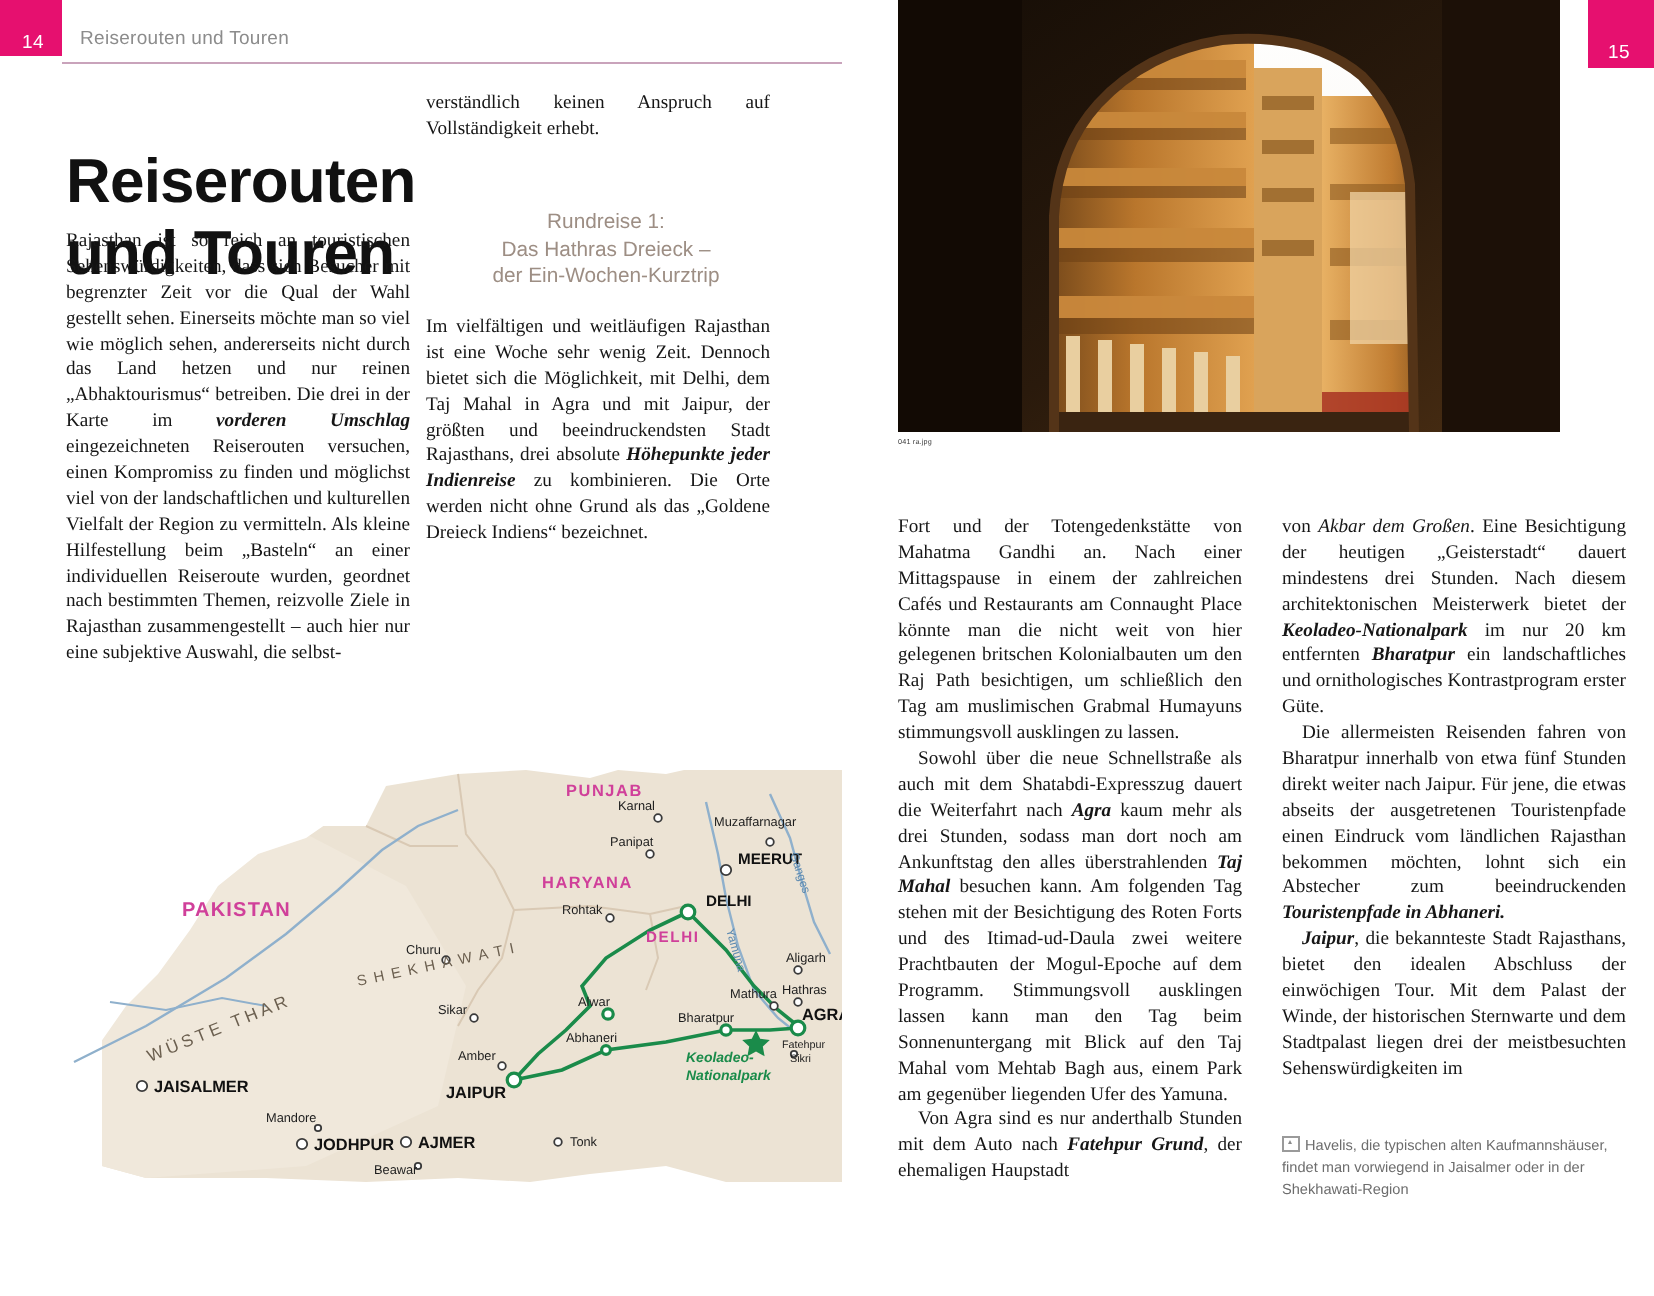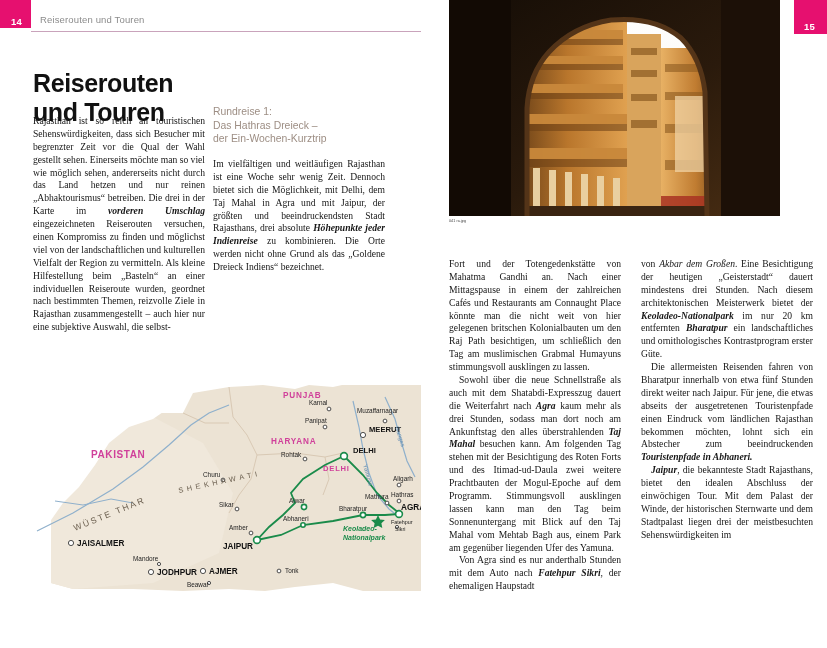--- a/index.html
+++ b/index.html
@@ -6,49 +6,49 @@
   body{width:827px;height:648px;overflow:hidden;
        font-family:"Liberation Serif",serif;color:#1a1a1a;}
   .spread{position:relative;width:827px;height:648px;background:#ffffff;}
 
   
   .tab{position:absolute;top:0;background:#e6106f;color:#ffffff;
        font-family:"Liberation Sans",sans-serif;font-weight:bold;
        font-size:9px;letter-spacing:.2px;}
   .tab-left{left:0;width:31px;height:28px;}
   .tab-right{right:0;width:33px;height:34px;}
-  .tab-num{position:absolute;font-size:9.5px;font-weight:bold;}
+  .tab-num{position:absolute;font-size:9.5px;font-weight:normal;}
   .tab-left .tab-num{left:11px;top:16px;}
   .tab-right .tab-num{right:12px;top:21px;}
 
   
   .runhead{position:absolute;left:40px;top:14px;
            font-family:"Liberation Sans",sans-serif;
            font-size:9.5px;color:#8c8c8c;letter-spacing:.15px;text-align:center;}
   .rule{position:absolute;left:31px;top:31px;width:390px;height:1.2px;
         background:#c9a3bb;}
 
   
   .title{position:absolute;left:33px;top:52px;width:175px;
          font-family:"Liberation Sans",sans-serif;font-weight:bold;
-         font-size:25px;line-height:1.17;color:#111;letter-spacing:-.4px;}
+         font-size:31px;line-height:1.17;color:#111;letter-spacing:-.4px;}
 
   .col{position:absolute;font-size:9.6px;line-height:1.345;
        text-align:justify;hyphens:auto;color:#161616;}
   .col p{margin:0;text-indent:0;}
   .col p + p{text-indent:10px;}
   .col b{font-weight:bold;font-style:italic;}
   .col i{font-style:italic;}
 
   #col-l1{left:33px;top:115px;width:172px;}
   #col-l2{left:213px;top:46px;width:172px;}
 
   .subhead{position:absolute;left:213px;top:105px;width:180px;
            font-family:"Liberation Sans",sans-serif;font-size:10.4px;
-           line-height:1.32;color:#9d8e84;}
+           line-height:1.32;color:#9d8e84;text-align:center;}
 
   #col-l2b{left:213px;top:158px;width:172px;}
 
   
   .map{position:absolute;left:33px;top:383px;width:388px;height:248px;
        background:#ffffff;overflow:hidden;}
   .map svg{display:block;}
 
   
   .photo{position:absolute;left:449px;top:0;width:331px;height:216px;
@@ -84,20 +84,23 @@
 
   <h1 class="title">
     <span>Reiserouten</span><br>
     <span>und Touren</span>
   </h1>
 
   <div class="col" id="col-l1">
     <p>Rajasthan ist so reich an touristischen Sehenswürdigkeiten, dass sich Besucher mit begrenzter Zeit vor die Qual der Wahl gestellt sehen. Einerseits möchte man so viel wie möglich sehen, andererseits nicht durch das Land hetzen und nur reinen „Abhaktourismus“ betreiben. Die drei in der Karte im <b>vorderen Umschlag</b> eingezeichneten Reiserouten versuchen, einen Kompromiss zu finden und möglichst viel von der landschaftlichen und kulturellen Vielfalt der Region zu vermitteln. Als kleine Hilfestellung beim „Basteln“ an einer individuellen Reiseroute wurden, geordnet nach bestimmten Themen, reizvolle Ziele in Rajasthan zusammengestellt – auch hier nur eine subjektive Auswahl, die selbst-</p>
   </div>
 
+  <div class="col" id="col-l2">
+    <p>verständlich keinen Anspruch auf Vollständigkeit erhebt.</p>
+  </div>
 
   <div class="subhead">
     <span>Rundreise 1:</span><br>
     <span>Das Hathras Dreieck –</span><br>
     <span>der Ein-Wochen-Kurztrip</span>
   </div>
 
   <div class="col" id="col-l2b">
     <p>Im vielfältigen und weitläufigen Rajasthan ist eine Woche sehr wenig Zeit. Dennoch bietet sich die Möglichkeit, mit Delhi, dem Taj Mahal in Agra und mit Jaipur, der größten und beeindruckendsten Stadt Rajasthans, drei absolute <b>Höhepunkte jeder Indienreise</b> zu kombinieren. Die Orte werden nicht ohne Grund als das „Goldene Dreieck Indiens“ bezeichnet.</p>
   </div>
@@ -303,23 +306,26 @@
 
       <path fill="none" stroke="#543418" stroke-width="5" d="M 78 216 L 78 108 Q 80 74 100 52 Q 124 26 162 20 Q 206 16 232 38
                Q 252 58 256 92 L 258 216"></path>
     </svg>
   </div>
   <div class="photo-credit">041 ra.jpg</div>
 
   <div class="col" id="col-r1">
     <p>Fort und der Totengedenkstätte von Mahatma Gandhi an. Nach einer Mittagspause in einem der zahlreichen Cafés und Restaurants am Connaught Place könnte man die nicht weit von hier gelegenen britschen Kolonialbauten um den Raj Path besichtigen, um schließlich den Tag am muslimischen Grabmal Humayuns stimmungsvoll ausklingen zu lassen.</p>
     <p>Sowohl über die neue Schnellstraße als auch mit dem Shatabdi-Expresszug dauert die Weiterfahrt nach <b>Agra</b> kaum mehr als drei Stunden, sodass man dort noch am Ankunftstag den alles überstrahlenden <b>Taj Mahal</b> besuchen kann. Am folgenden Tag stehen mit der Besichtigung des Roten Forts und des Itimad-ud-Daula zwei weitere Prachtbauten der Mogul-Epoche auf dem Programm. Stimmungsvoll ausklingen lassen kann man den Tag beim Sonnenuntergang mit Blick auf den Taj Mahal vom Mehtab Bagh aus, einem Park am gegenüber liegenden Ufer des Yamuna.</p>
-    <p>Von Agra sind es nur anderthalb Stunden mit dem Auto nach <b>Fatehpur Sikri</b>, der ehemaligen Haupstadt</p>
+    <p>Von Agra sind es nur anderthalb Stunden mit dem Auto nach <b>Fatehpur Grund</b>, der ehemaligen Haupstadt</p>
   </div>
 
   <div class="col" id="col-r2">
     <p>von <i>Akbar dem Großen</i>. Eine Besichtigung der heutigen „Geisterstadt“ dauert mindestens drei Stunden. Nach diesem architektonischen Meisterwerk bietet der <b>Keoladeo-Nationalpark</b> im nur 20 km entfernten <b>Bharatpur</b> ein landschaftliches und ornithologisches Kontrastprogram erster Güte.</p>
     <p>Die allermeisten Reisenden fahren von Bharatpur innerhalb von etwa fünf Stunden direkt weiter nach Jaipur. Für jene, die etwas abseits der ausgetretenen Touristenpfade einen Eindruck vom ländlichen Rajasthan bekommen möchten, lohnt sich ein Abstecher zum beeindruckenden <b>Touristenpfade in Abhaneri.</b></p>
     <p><b>Jaipur</b>, die bekannteste Stadt Rajasthans, bietet den idealen Abschluss der einwöchigen Tour. Mit dem Palast der Winde, der historischen Sternwarte und dem Stadtpalast liegen drei der meistbesuchten Sehenswürdigkeiten im</p>
   </div>
 
+  <div class="caption">
+    <span class="cap-ico"></span><span>Havelis, die typischen alten Kaufmannshäuser, findet man vorwiegend in Jaisalmer oder in der Shekhawati-Region</span>
+  </div>
 
 </div>
 
 </body></html>

